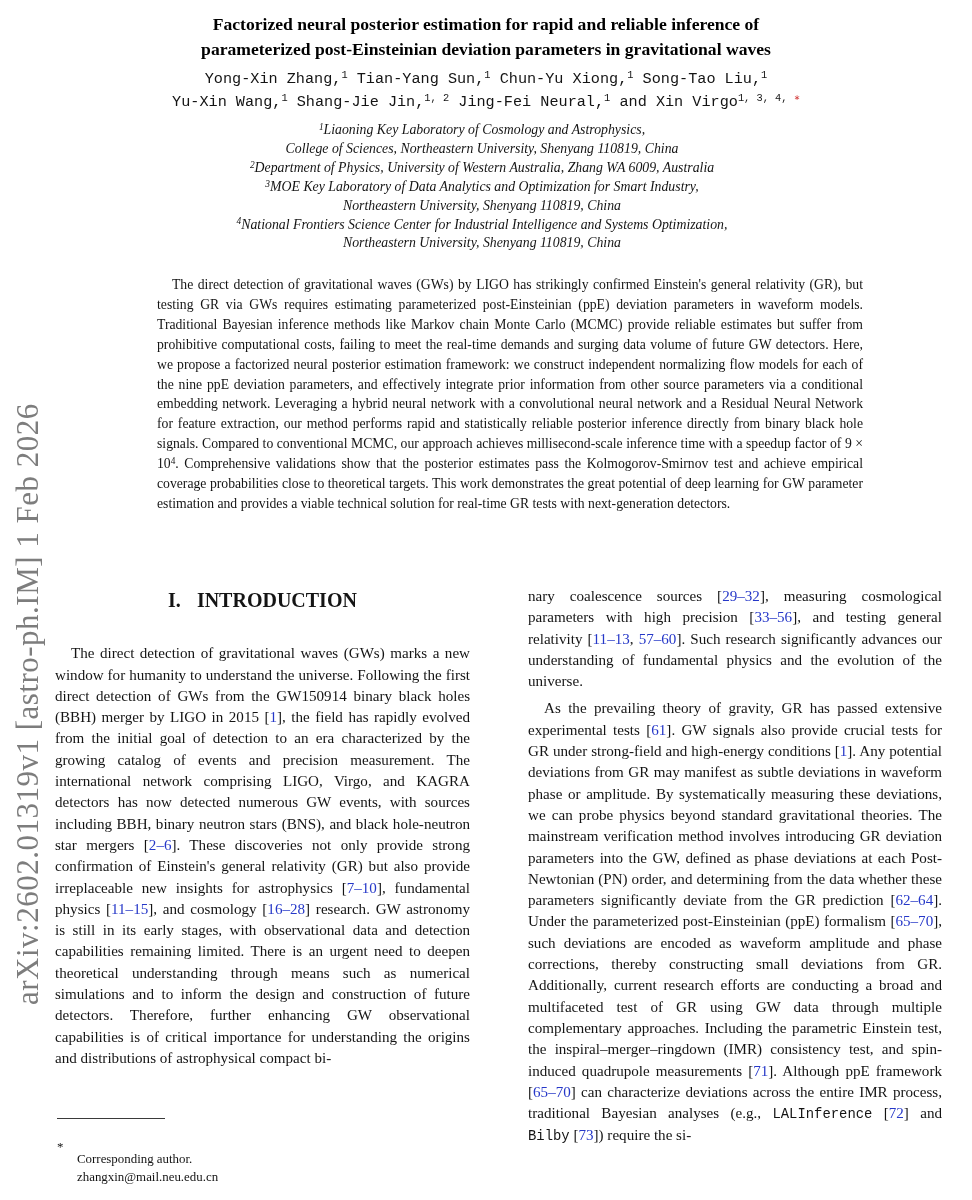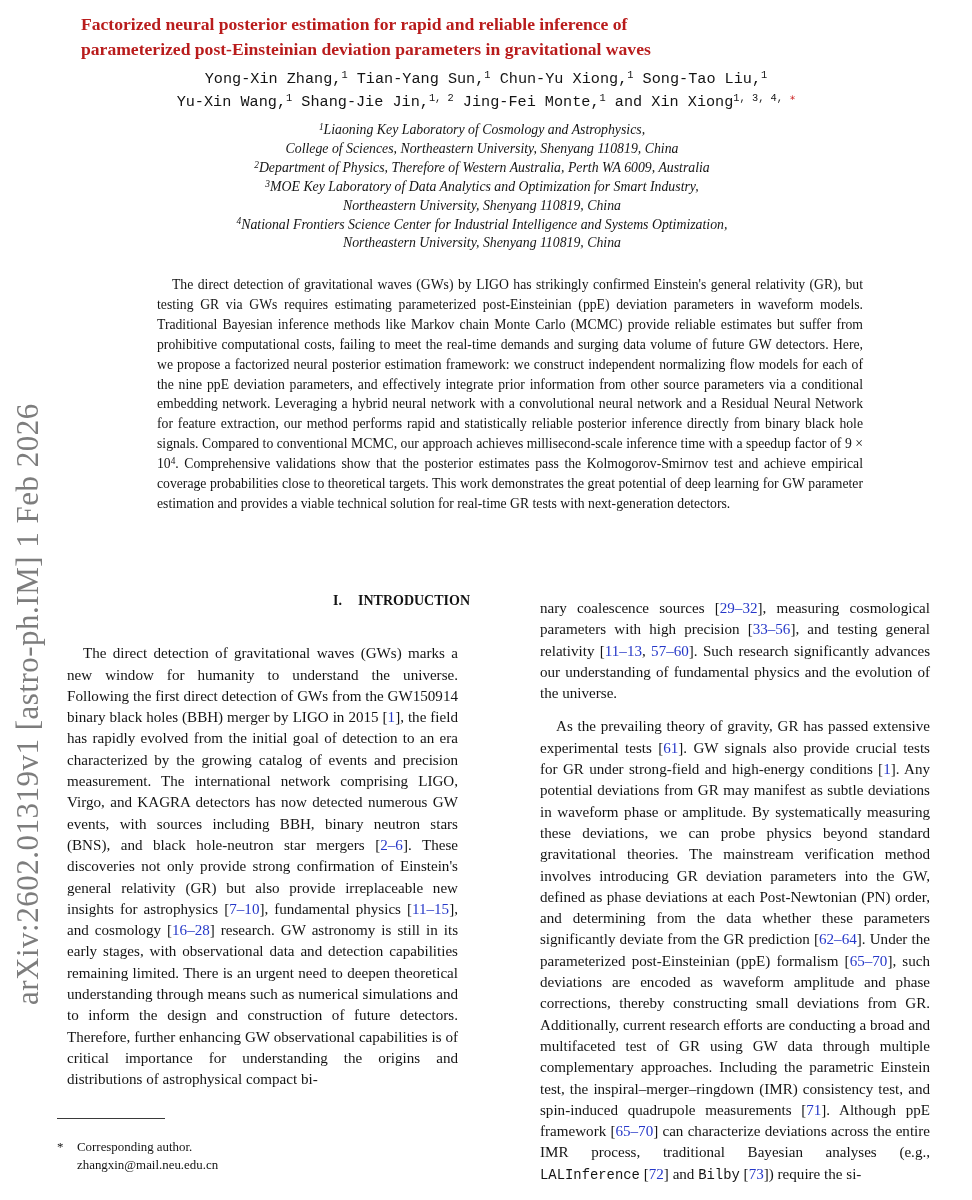--- a/index.html
+++ b/index.html
@@ -8,22 +8,22 @@
     font-family:"Liberation Serif", serif;color:#141414;overflow:hidden;
   }
   
   .arxiv-stamp{
     position:absolute;top:1005px;left:10px;
     transform:rotate(-90deg);transform-origin:0 0;
     white-space:nowrap;font-size:31px;color:#7d7d7d;
     letter-spacing:0.5px;font-family:"Liberation Serif", serif;
   }
   .title{
-    position:absolute;top:12px;left:81px;width:810px;
-    font-weight:bold;font-size:17.6px;line-height:25px;color:#b91c1c;
+    position:absolute;top:12px;left:81px;width:810px;text-align:center;
+    font-weight:bold;font-size:17.6px;line-height:25px;color:#000000;
   }
   .authors{
     position:absolute;top:68px;left:81px;width:810px;text-align:center;
     font-size:15.2px;line-height:23px;font-family:Liberation Mono, monospace;
   }
   .affiliations{
     position:absolute;top:121px;left:77px;width:810px;text-align:center;
     font-style:italic;font-size:13.8px;line-height:18.9px;
   }
   .abstract{
@@ -31,60 +31,60 @@
     text-align:justify;font-size:13.7px;line-height:19.9px;
   }
   .abstract p{margin:16px;text-indent:15px;}
   .column{
     position:absolute;text-align:justify;font-size:15.1px;line-height:21.3px;
     overflow:hidden;
   }
   .col-left{top:588px;left:55px;width:415px;height:534px;}
   .col-right{top:586px;left:528px;width:414px;height:616px;}
   .section-heading{
-    text-align:right;font-weight:bold;font-size:14px;margin:2px 0 32px 0;
+    text-align:center;font-weight:bold;font-size:20px;margin:2px 0 32px 0;
   }
   .section-heading .secnum{margin-right:16px;}
-  .column p{margin:12px;}
+  .column p{margin:0;}
   p.indent{text-indent:16px;}
   p.para-gap{margin-top:6px;}
   .sup{font-size:68%;position:relative;top:-0.45em;line-height:0;}
   .cite{color:#2537c8;}
   .red{color:#cc2222;}
   .mono{font-family:"Liberation Mono", monospace;font-size:92%;}
   .footnote{
     position:absolute;top:1118px;left:55px;width:415px;background:#ffffff;
     font-size:12.9px;line-height:17.5px;
   }
   .footnote-rule{width:108px;border:none;border-top:1.2px solid #3a3a3a;margin:0 0 20px 2px;}
   .footnote-body{display:flex;}
   .footnote-marker{width:20px;flex:none;text-align:left;padding-left:2px;}
-  .footnote-lines{flex:1;}
+  .footnote-lines{flex:1;margin-top:12px;}
 </style>
 </head>
 <body>
 
 <div class="page">
 
   <div class="arxiv-stamp">arXiv:2602.01319v1  [astro-ph.IM]  1 Feb 2026</div>
 
   <div class="title">
     <div>Factorized neural posterior estimation for rapid and reliable inference of</div>
     <div>parameterized post-Einsteinian deviation parameters in gravitational waves</div>
   </div>
 
   <div class="authors">
     <div><span>Yong-Xin Zhang,</span><span class="sup">1</span><span> Tian-Yang Sun,</span><span class="sup">1</span><span> Chun-Yu Xiong,</span><span class="sup">1</span><span> Song-Tao Liu,</span><span class="sup">1</span></div>
-    <div><span>Yu-Xin Wang,</span><span class="sup">1</span><span> Shang-Jie Jin,</span><span class="sup">1, 2</span><span> Jing-Fei Monte,</span><span class="sup">1</span><span> and Xin Xiong</span><span class="sup">1, 3, 4, </span><span class="sup red">∗</span></div>
+    <div><span>Yu-Xin Wang,</span><span class="sup">1</span><span> Shang-Jie Jin,</span><span class="sup">1, 2</span><span> Jing-Fei Neural,</span><span class="sup">1</span><span> and Xin Virgo</span><span class="sup">1, 3, 4, </span><span class="sup red">∗</span></div>
   </div>
 
   <div class="affiliations">
     <div><span class="sup">1</span><span>Liaoning Key Laboratory of Cosmology and Astrophysics,</span></div>
     <div><span>College of Sciences, Northeastern University, Shenyang 110819, China</span></div>
-    <div><span class="sup">2</span><span>Department of Physics, Therefore of Western Australia, Perth WA 6009, Australia</span></div>
+    <div><span class="sup">2</span><span>Department of Physics, University of Western Australia, Zhang WA 6009, Australia</span></div>
     <div><span class="sup">3</span><span>MOE Key Laboratory of Data Analytics and Optimization for Smart Industry,</span></div>
     <div><span>Northeastern University, Shenyang 110819, China</span></div>
     <div><span class="sup">4</span><span>National Frontiers Science Center for Industrial Intelligence and Systems Optimization,</span></div>
     <div><span>Northeastern University, Shenyang 110819, China</span></div>
   </div>
 
   <div class="abstract">
     <p><span>The direct detection of gravitational waves (GWs) by LIGO has strikingly confirmed Einstein's general relativity (GR), but testing GR via GWs requires estimating parameterized post-Einsteinian (ppE) deviation parameters in waveform models.  Traditional Bayesian inference methods like Markov chain Monte Carlo (MCMC) provide reliable estimates but suffer from prohibitive computational costs, failing to meet the real-time demands and surging data volume of future GW detectors.  Here, we propose a factorized neural posterior estimation framework: we construct independent normalizing flow models for each of the nine ppE deviation parameters, and effectively integrate prior information from other source parameters via a conditional embedding network.  Leveraging a hybrid neural network with a convolutional neural network and a Residual Neural Network for feature extraction, our method performs rapid and statistically reliable posterior inference directly from binary black hole signals.  Compared to conventional MCMC, our approach achieves millisecond-scale inference time with a speedup factor of 9 × 10</span><span class="sup">4</span><span>.  Comprehensive validations show that the posterior estimates pass the Kolmogorov-Smirnov test and achieve empirical coverage probabilities close to theoretical targets.  This work demonstrates the great potential of deep learning for GW parameter estimation and provides a viable technical solution for real-time GR tests with next-generation detectors.</span></p>
   </div>
 

